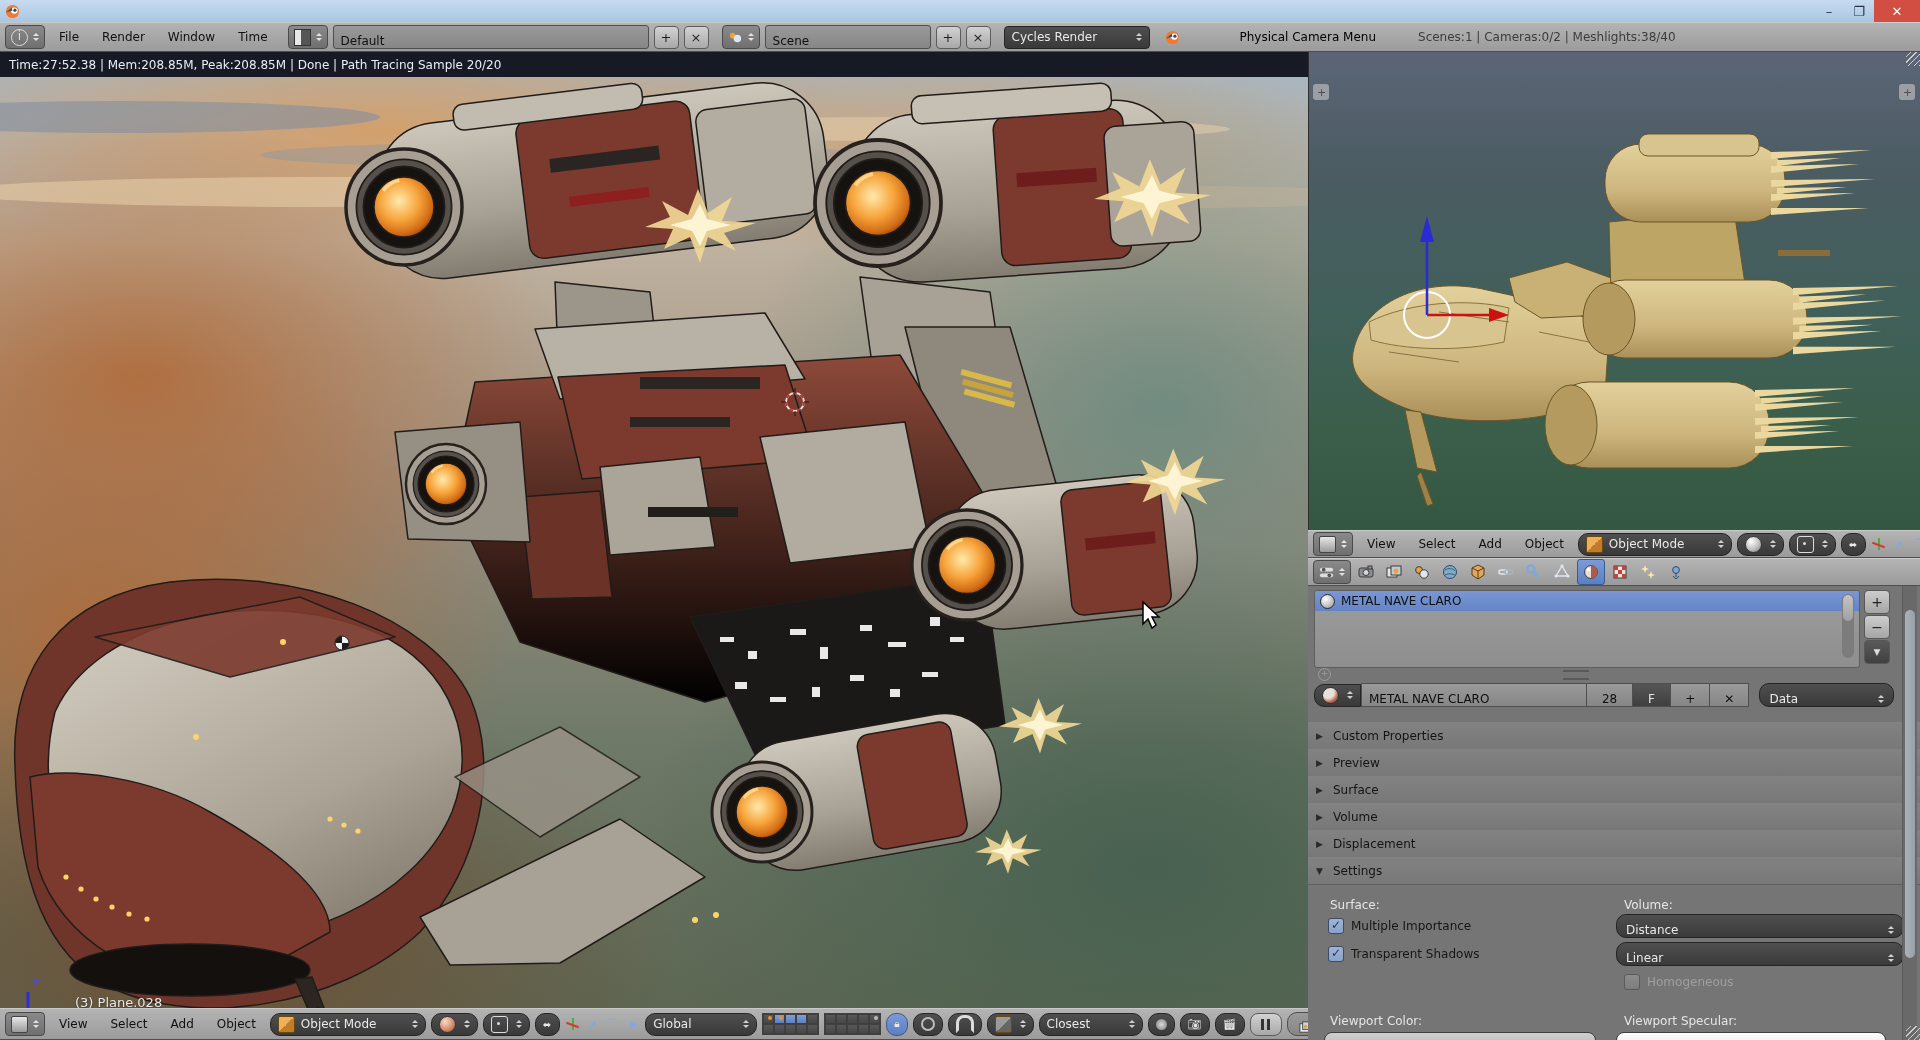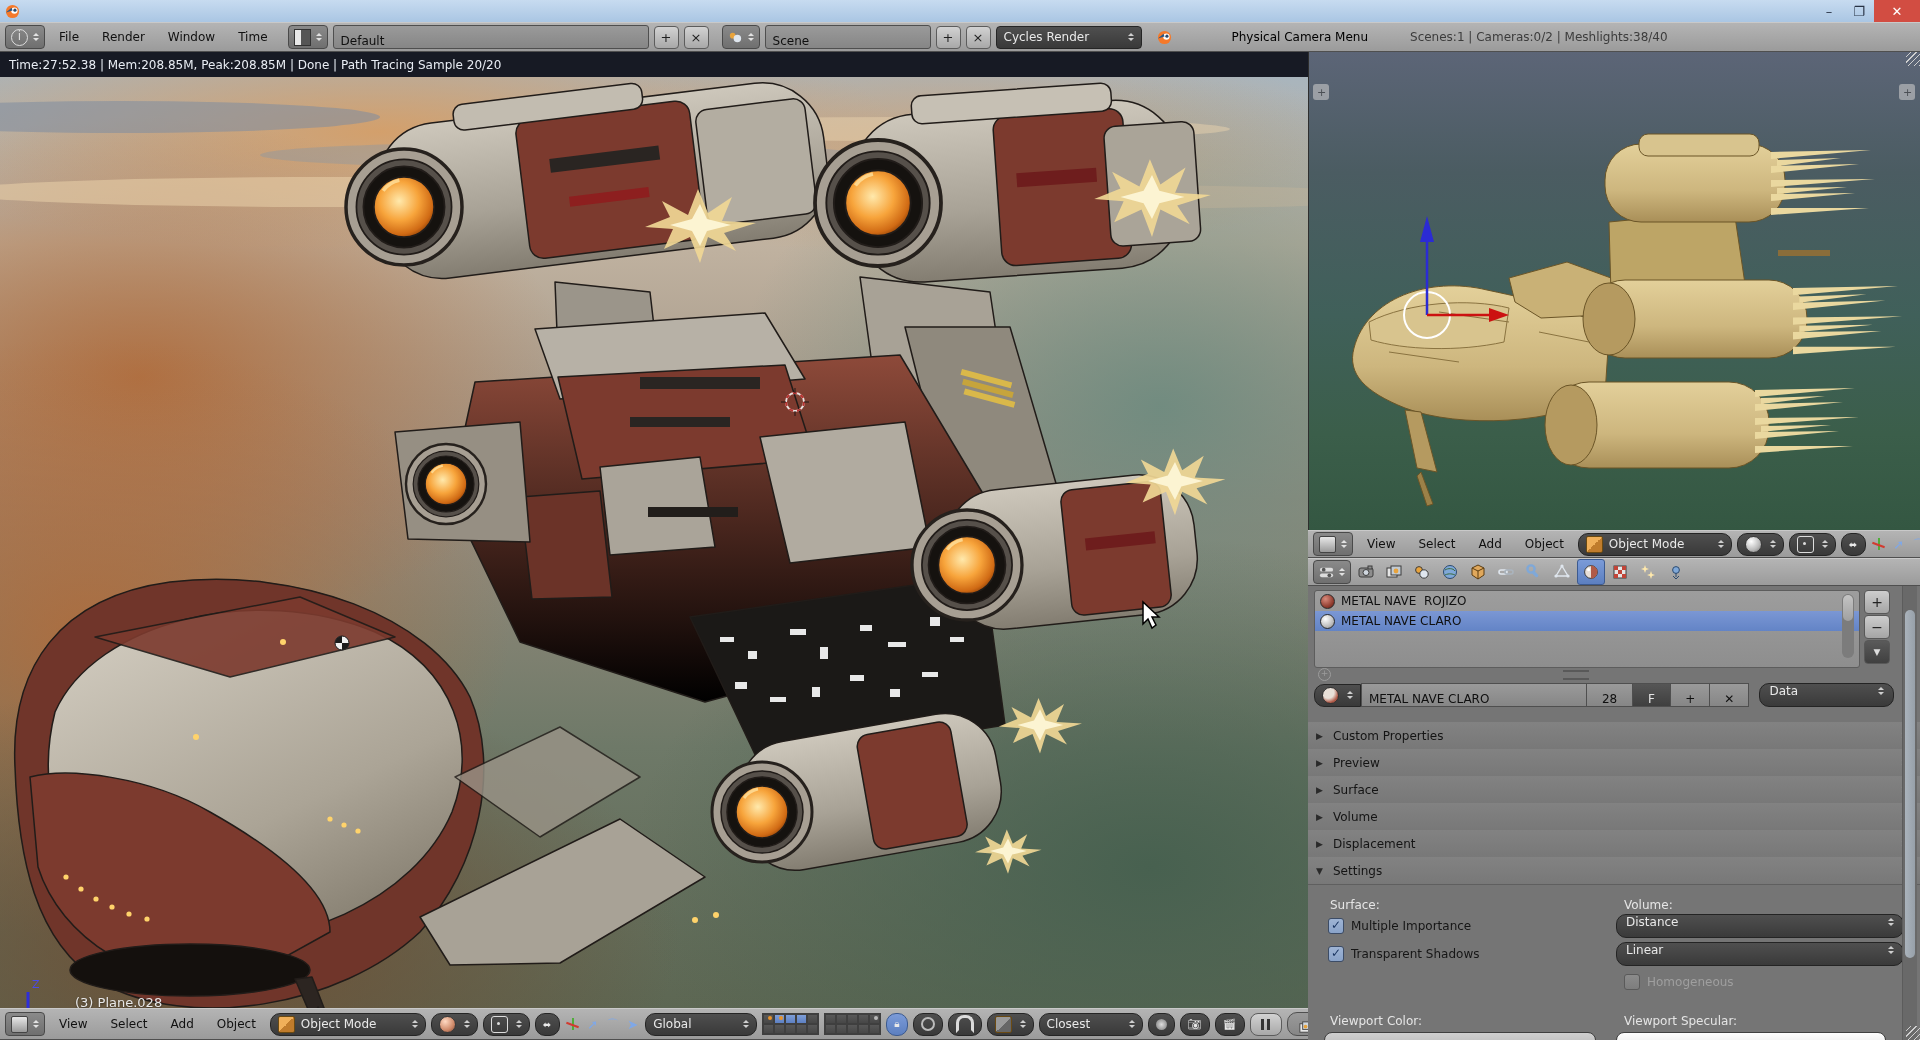--- a/index.html
+++ b/index.html
@@ -112,21 +112,21 @@
   .tri{font-size:9px;color:#2a2a2a;width:10px}
   .dragdots{margin-left:auto;color:#999;font-size:7px;line-height:4px;letter-spacing:1px;text-align:right}
   
   .slabel{position:absolute;color:#e5e5e5}
   .checkrow{position:absolute;display:flex;align-items:center;gap:7px;color:#161616}
   .cb{width:14px;height:14px;border-radius:3px;background:linear-gradient(#9fb4d4,#8aa3c9);border:1px solid #3c4c66;
       color:#17325e;font-size:12px;line-height:13px;text-align:center;font-weight:bold}
   .cb:not(.checked){background:linear-gradient(#8b8b8b,#7d7d7d);border:1px solid #5a5a5a;color:transparent}
   .checkrow.disabled{color:#9f9f9f}
   .dd-wide{position:absolute;height:22px;border-radius:10px;background:linear-gradient(#4f4f4f,#3a3a3a);
-           border:1px solid #242424;color:#e9e9e9;display:flex;align-items:flex-start;padding:0 9px}
+           border:1px solid #242424;color:#e9e9e9;display:flex;align-items:flex-end;padding:0 9px}
   .dd-wide .updn{margin-left:auto;color:#cfcfcf}
   #props-scroll{position:absolute;left:594px;top:0;width:14px;height:454px;background:#696969;border-left:1px solid #5c5c5c}
   #props-scroll b{position:absolute;left:2px;top:24px;width:10px;height:348px;border-radius:5px;
                   background:linear-gradient(90deg,#aab3bc,#97a0a9)}
   .swatch{position:absolute;height:18px;border-radius:8px;border:1px solid #3f3f3f}
 
   .corner-grip{position:absolute;width:14px;height:14px;
     background:repeating-linear-gradient(135deg,transparent 0 3px,#cfcfcf 3px 4px)}
 </style>
 </head>
@@ -183,21 +183,21 @@
         <i></i>
         <i></i>
       </span>
   </div>
   <div class="namefield" style="width:150px;height:22px;border-radius:3px">
     <span>Scene</span>
   </div>
   <div class="lightbtn">+</div>
   <div class="lightbtn">×</div>
 
-  <div class="darkw sq" style="width:130px;">
+  <div class="darkw sq" style="width:130px;margin-left:8px">
     <span>Cycles Render</span>
     <span class="updn" style="margin-left:auto;color:#cfcfcf">
         <i></i>
         <i></i>
       </span>
   </div>
 
   <svg class="icon16" style="margin-left:10px" viewBox="0 0 16 16">
     <circle cx="8" cy="8" r="7" fill="#f5792a"></circle>
       <circle cx="10" cy="7" r="3.4" fill="#fff"></circle>
@@ -762,24 +762,20 @@
       <svg width="18" height="18" viewBox="0 0 18 18">
         <circle cx="9" cy="7" r="3.4" fill="#7fa8d8" stroke="#2c4a6e"></circle>
         <path d="M9,10 L9,14 M6,13 L9,16 L12,13" stroke="#2c4a6e" fill="none"></path>
       </svg>
     </div>
 </div>
 
 <div id="props" class="abs">
 
   <div id="mat-list">
-    <div class="mslot">
-      <span class="msw red"></span>
-      <span class="mslot-label">METAL NAVE  ROJIZO</span>
-    </div>
     <div class="mslot selected">
       <span class="msw light"></span>
       <span class="mslot-label">METAL NAVE CLARO</span>
     </div>
     <div id="mat-scroll">
         <b></b>
       </div>
   </div>
   <div class="listbtn-col">
     <div class="listbtn">+</div>

